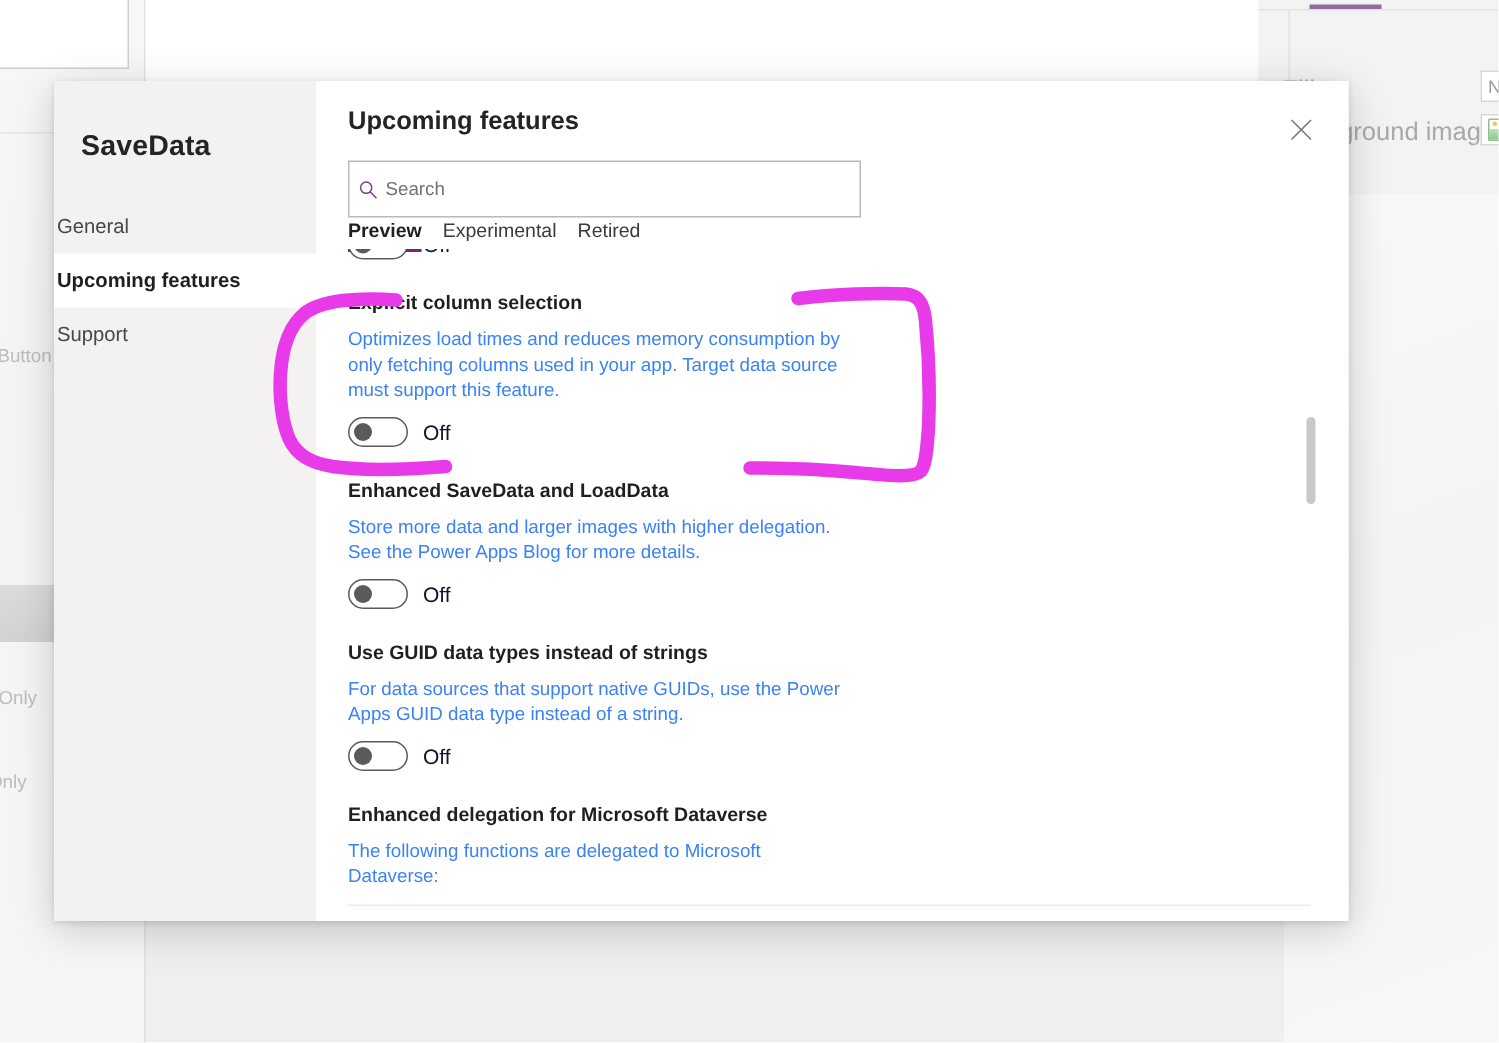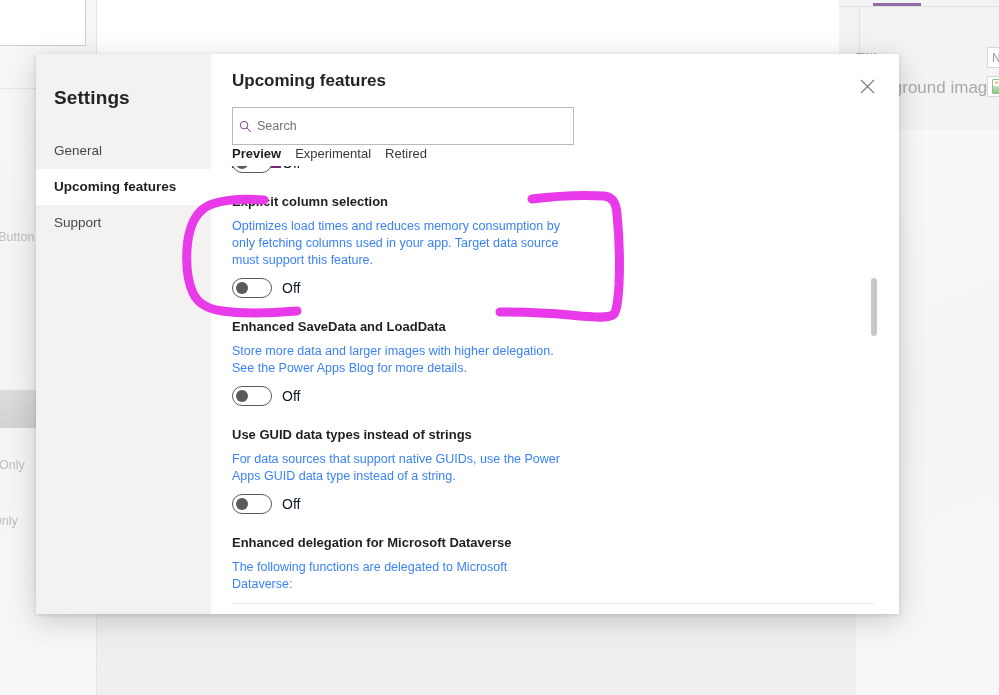--- a/index.html
+++ b/index.html
@@ -96,21 +96,21 @@
   }
   .dlg-side{
     width:175px;flex:0 0 175px;background:#f3f2f1;position:relative;
   }
   .dlg-title{
     position:absolute;left:18px;top:33px;
     font-size:19px;font-weight:600;color:#252423;letter-spacing:.1px;
   }
   .nav{position:absolute;left:0;top:79px;width:175px;}
   .nav-item{
-    height:36px;line-height:36px;padding-left:18px;
+    height:36px;line-height:36px;padding-left:2px;
     font-size:13.5px;color:#474747;cursor:pointer;box-sizing:border-box;
   }
   .nav-item.selected{
     background:#ffffff;color:#201f1e;font-weight:600;
   }
 
   .dlg-main{
     flex:1;position:relative;background:#ffffff;overflow:hidden;
   }
   .dlg-head{
@@ -225,21 +225,21 @@
 
     <div class="bg-rp-imgbox" style="left:148px;top:76px;width:40px">
       <span class="mini-img-icon"></span>
     </div>
   </div>
 </div>
 
 <div id="dialog">
 
   <div class="dlg-side">
-    <div class="dlg-title">Settings</div>
+    <div class="dlg-title">SaveData</div>
     <div class="nav">
       <div class="nav-item">
         <span>General</span>
       </div>
       <div class="nav-item selected">
         <span>Upcoming features</span>
       </div>
       <div class="nav-item">
         <span>Support</span>
       </div>

